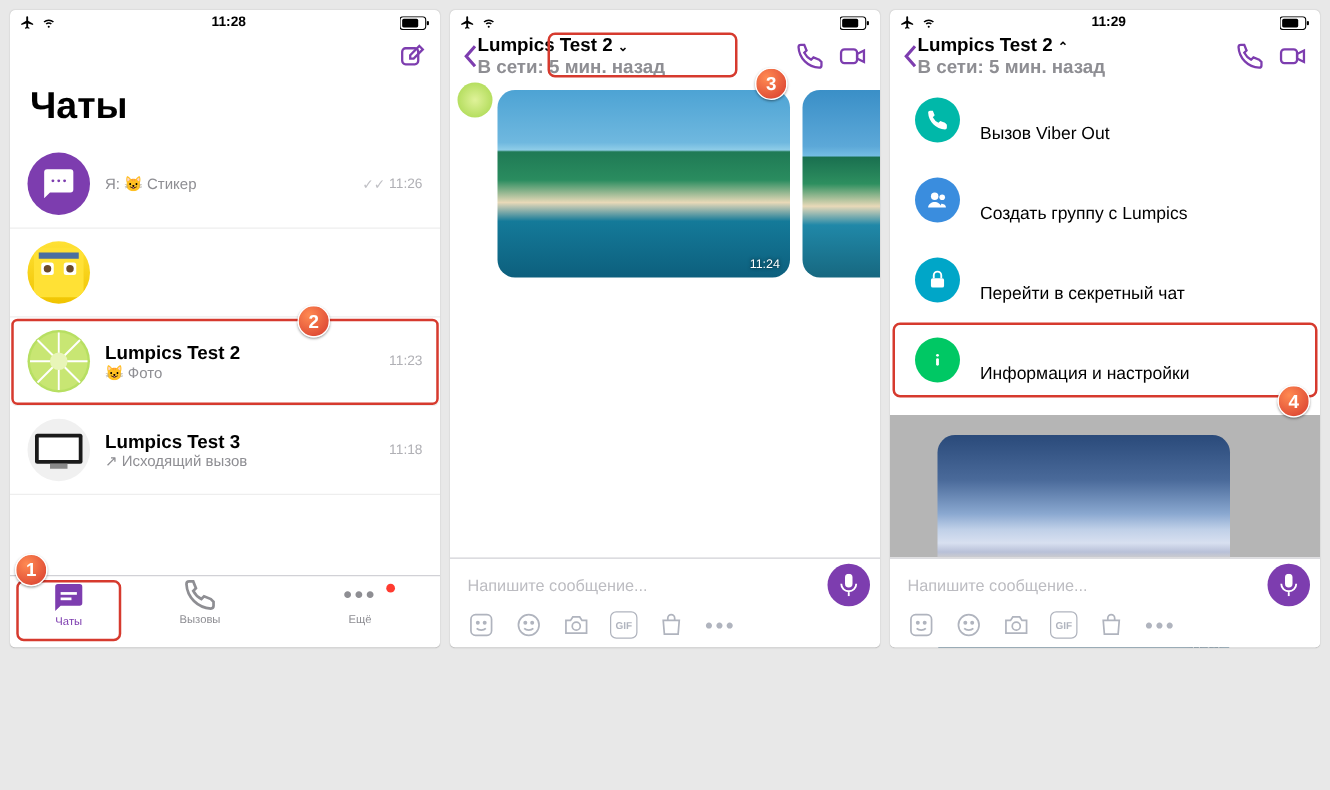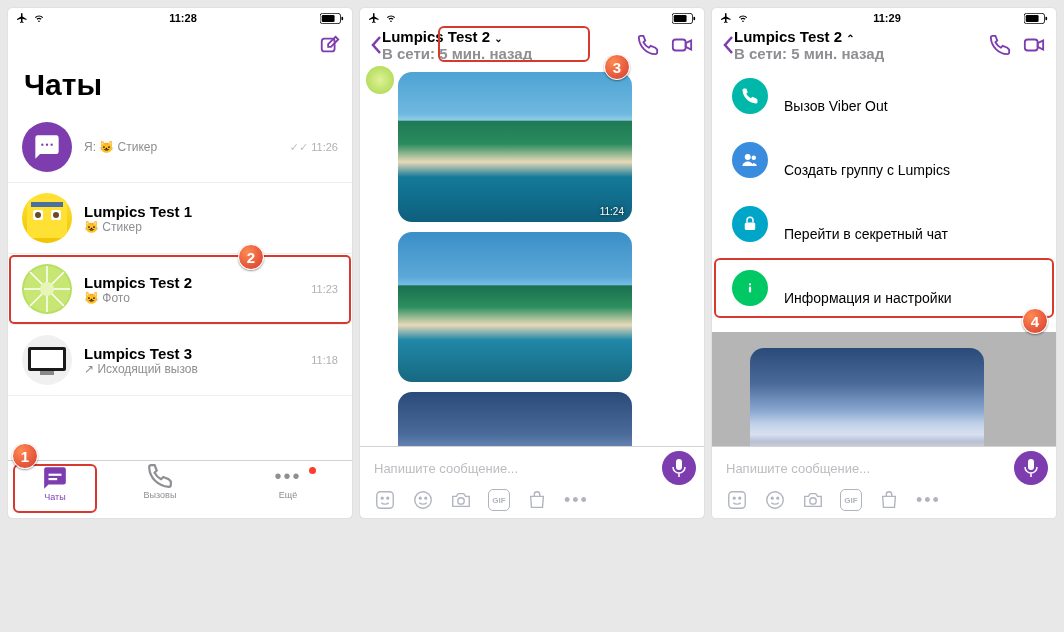--- a/index.html
+++ b/index.html
@@ -24,21 +24,21 @@
 .chat-preview { font-size: 12px; color: #8e8e93; display: flex; align-items: center; gap: 3px; }
 .chat-meta { font-size: 11px; color: #b0b0b5; display: flex; align-items: center; gap: 3px; }
 .tab-bar { height: 58px; border-top: 0.5px solid #d1d1d6; display: flex; padding-top: 2px; position: relative; }
 .tab { flex: 1; display: flex; flex-direction: column; align-items: center; gap: 1px; font-size: 9px; color: #8e8e93; }
 .tab.active { color: #7d3daf; }
 .tab-icon { width: 26px; height: 26px; }
 .tab.selected-outline { outline: 2px solid #d63a2e; outline-offset: -1px; border-radius: 5px; }
 .red-dot { position: absolute; width: 7px; height: 7px; background: #ff3b30; border-radius: 50%; }
 .callout { position: absolute; width: 26px; height: 26px; border-radius: 50%; background: radial-gradient(circle at 35% 30%, #ff8a52, #d63a2e); color: #fff; font-weight: 700; display: flex; align-items: center; justify-content: center; font-size: 15px; border: 1.5px solid #fff; box-shadow: 0 1px 2px rgba(0,0,0,.4); z-index: 50; }
 .header-highlight { position: absolute; border: 2px solid #d63a2e; border-radius: 6px; z-index: 40; pointer-events: none; }
-.msg-area { flex: 1; padding: 2px 6px 0; display: flex; flex-direction: column; gap: 10px; overflow: hidden; }
+.msg-area { flex: 1; padding: 2px 6px 0; display: flex; flex-direction: row; gap: 10px; overflow: hidden; }
 .msg-wrap { position: relative; }
 .msg-img { border-radius: 14px; background: #888; width: 234px; height: 150px; position: relative; overflow: hidden; }
 .msg-img.large { height: 210px; }
 .msg-time { position: absolute; bottom: 5px; right: 8px; font-size: 10px; color: #fff; text-shadow: 0 0 3px rgba(0,0,0,.8); }
 .share-icon { position: absolute; right: -46px; bottom: 8px; width: 24px; height: 20px; color: #b0b0b5; }
 .input-bar { height: 72px; border-top: 0.5px solid #d1d1d6; padding: 5px 6px; }
 .input-field { height: 32px; display: flex; align-items: center; }
 .input-placeholder { flex: 1; font-size: 13px; color: #bcbcc1; padding-left: 8px; }
 .mic-btn { width: 34px; height: 34px; border-radius: 50%; background: #7d3daf; display: flex; align-items: center; justify-content: center; margin-right: 2px; }
 .input-icons { display: flex; gap: 16px; padding: 5px 8px 0; align-items: center; }
@@ -100,24 +100,20 @@
       <div class="avatar" style="background:linear-gradient(#ffe135,#f0c400)">
           <svg width="40" height="40" viewBox="0 0 40 40">
             <rect width="40" height="40" fill="#ffe135"></rect>
             <rect x="6" y="12" width="10" height="10" rx="2" fill="#fff"></rect>
             <rect x="24" y="12" width="10" height="10" rx="2" fill="#fff"></rect>
             <circle cx="11" cy="17" r="3" fill="#6b4a2a"></circle>
             <circle cx="29" cy="17" r="3" fill="#6b4a2a"></circle>
             <rect x="4" y="4" width="32" height="5" fill="#4a6fa0"></rect>
           </svg>
         </div>
-      <div class="chat-info">
-        <div class="chat-name">Lumpics Test 1</div>
-        <div class="chat-preview">😺 Стикер</div>
-      </div>
       <div class="chat-meta"></div>
     </div>
     <div class="chat-row selected">
       <div class="avatar" style="background:radial-gradient(circle,#dff299,#a4d648)">
           <svg width="50" height="50" viewBox="0 0 50 50">
             <circle cx="25" cy="25" r="23" fill="#c8e673"></circle>
             <g stroke="#fff" stroke-width="1.5">
               <line x1="25" y1="2" x2="25" y2="48"></line>
               <line x1="2" y1="25" x2="48" y2="25"></line>
               <line x1="8" y1="8" x2="42" y2="42"></line>

